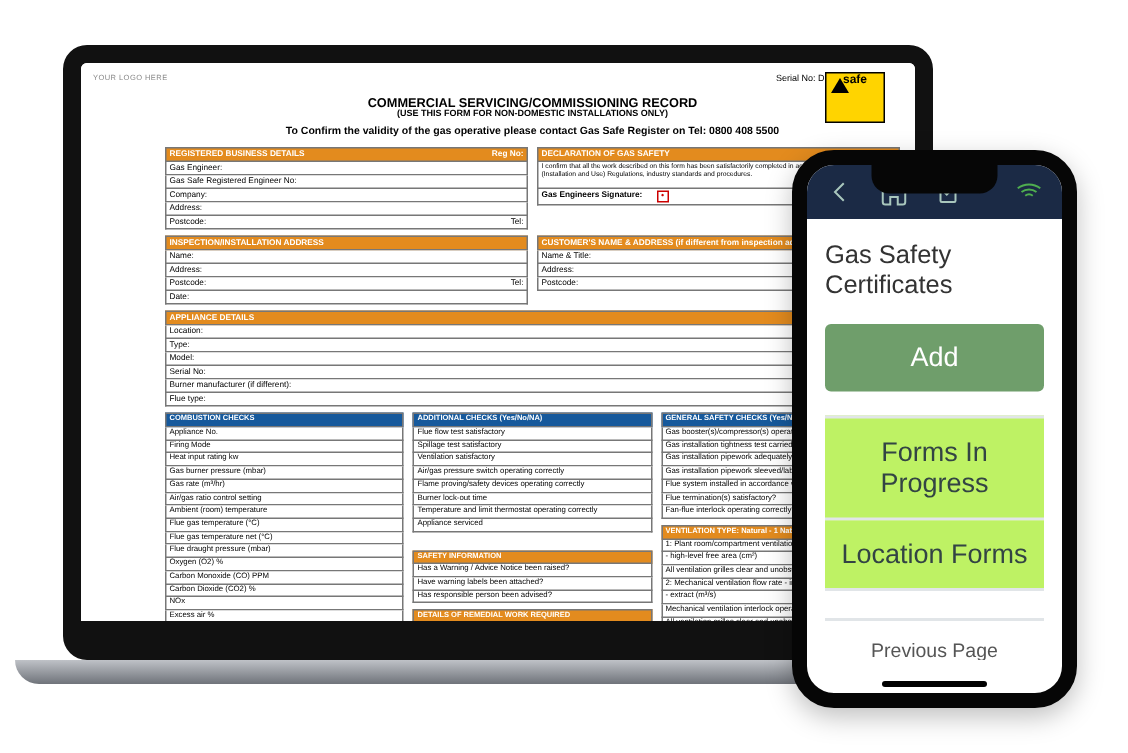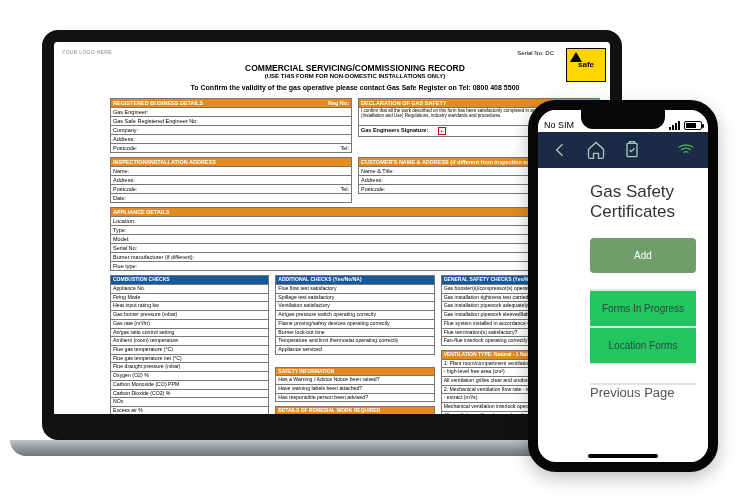--- a/index.html
+++ b/index.html
@@ -53,26 +53,25 @@
     letter-spacing: .3px;
   }
   .serial {
     position: absolute;
     right: 56px;
     top: 8px;
     font-size: 6px;
   }
   .gassafe {
     position: absolute;
-    right: 4px; top: 6px;
+    right: 20px; top: 6px;
     width: 40px; height: 34px;
     background: #ffd400;
     border: 1px solid #000;
     display: flex;
-    align-items: center;
     justify-content: center;
     font-weight: bold;
     font-size: 8px;
   }
   .gassafe::before{
     content:"";
     position:absolute;
     left:3px; top:3px;
     border-left:6px solid transparent;
     border-right:6px solid transparent;
@@ -198,46 +197,45 @@
   .appbar .ic { width:20px; height:20px; display:flex; align-items:center; justify-content:center;}
   .appbar svg { stroke:#a9c7bd; fill:none; stroke-width:1.6;}
   .wifi { margin-left:auto; }
   .wifi svg { stroke:#4fae4f;}
 
   .screen {
     padding: 14px 12px;
     background:#fff;
     height:calc(100% - 58px);
     overflow:hidden;
-    margin-left:40px;
   }
   .title {
     font-size:17px;
     color:#333;
     font-weight:400;
     margin-bottom:16px;
   }
   .btn {
     width:100%;
     padding:12px 0;
     text-align:center;
-    font-size:10px;
+    font-size:18px;
     border-radius:4px;
     margin-bottom:12px;
     border:none;
     cursor:pointer;
   }
   .btn.green { background:#6f9e6b; color:#fff; }
-  .btn.line  { background:#22c55e; color:#344; border-top:2px solid #e1e5e8; border-bottom:2px solid #e1e5e8; border-left:none; border-right:none; border-radius:0; margin-bottom:0;}
+  .btn.line  { background:#bef264; color:#344; border-top:2px solid #e1e5e8; border-bottom:2px solid #e1e5e8; border-left:none; border-right:none; border-radius:0; margin-bottom:0;}
   .btn.line + .btn.line { border-top:none; }
   .linewrap { margin-top:4px;}
   .prev {
     width:100%;
-    padding:0 0;
-    text-align:left;
+    padding:12px 0;
+    text-align:center;
     font-size:13px;
     color:#555;
     background:#fff;
     border:none;
     border-top:2px solid #e1e5e8;
     margin-top:18px;
     cursor:pointer;
   }
   .homebar {
     position:absolute;
@@ -421,35 +419,20 @@
       </div>
     </div>
 
   </div>
 </div>
 <div class="laptop-base"></div>
 
 <div class="phone">
   <div class="notch"></div>
 
-  <div class="statusbar">
-    <span class="nosim">No SIM</span>
-    <span class="pm">12:15 PM</span>
-    <span class="sright">
-      <span class="bars">
-          <i></i>
-          <i></i>
-          <i></i>
-          <i></i>
-        </span>
-      <span class="batt">
-          <i></i>
-        </span>
-    </span>
-  </div>
 
   <div class="appbar">
     <span class="ic">
       <svg viewBox="0 0 24 24" width="20" height="20">
           <path d="M15 5l-7 7 7 7"></path>
         </svg>
     </span>
     <span class="ic">
       <svg viewBox="0 0 24 24" width="20" height="20">
           <path d="M3 11l9-8 9 8v9a2 2 0 0 1-2 2h-4v-6h-6v6H5a2 2 0 0 1-2-2z"></path>

